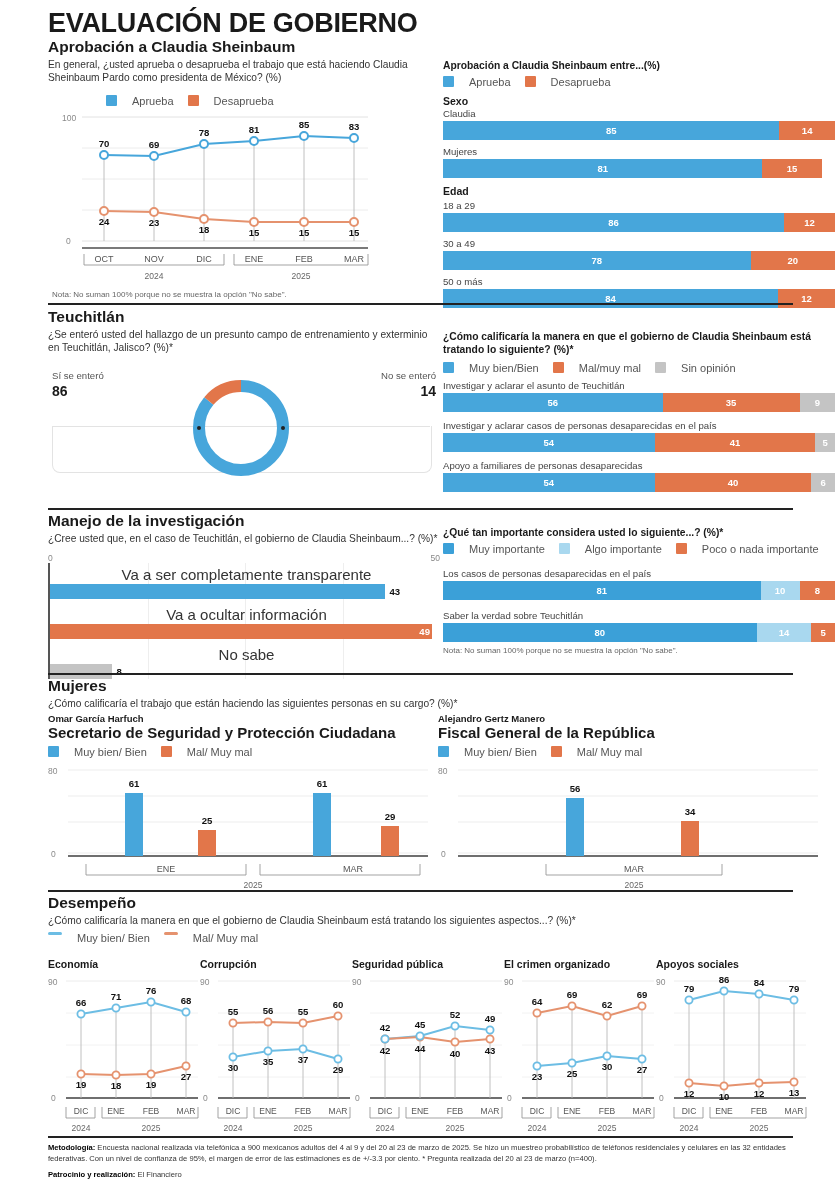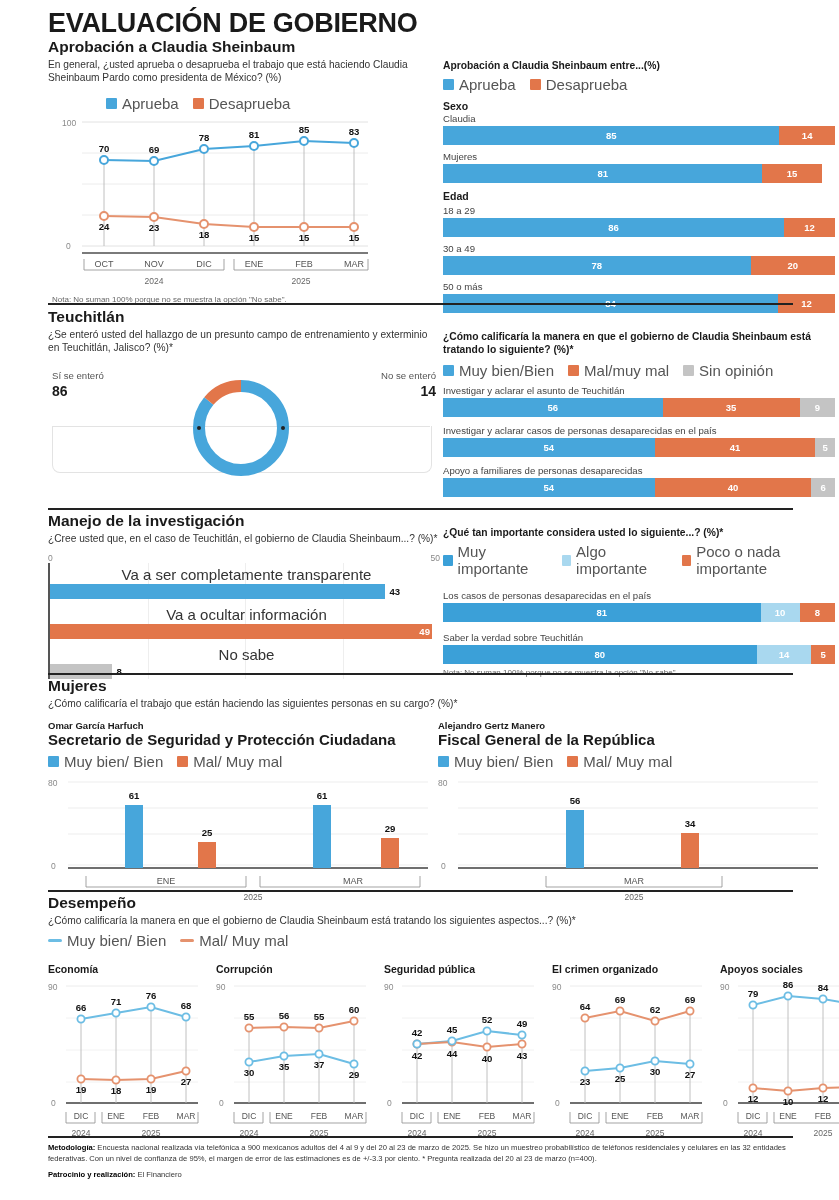--- a/index.html
+++ b/index.html
@@ -6,21 +6,21 @@
   body{width:839px;height:1200px;font-family:"Liberation Sans",sans-serif;color:#1a1a1a;position:relative;overflow:hidden;}
   .page{position:relative;width:839px;height:1200px;}
   .rule-dark{height:2px;background:#222;width:100%;}
 
   h1{font-size:27px;font-weight:bold;letter-spacing:-0.3px;margin:0;padding:0;}
   .sec-title{font-size:15.5px;font-weight:bold;margin:0 0 2px 0;}
   .q{font-size:10.2px;color:#333;line-height:1.28;margin:0;}
   .note{font-size:8px;color:#666;margin-top:4px;}
 
   .legend{display:flex;align-items:center;gap:14px;margin:5px 0 4px 0;}
-  .legend .it{display:flex;align-items:center;gap:5px;font-size:15px;color:#555;}
+  .legend .it{display:flex;align-items:flex-start;gap:15px;font-size:11px;color:#555;}
   .sw{width:11px;height:11px;display:inline-block;border-radius:1px;}
   .swline{width:14px;height:2.5px;display:inline-block;border-radius:2px;}
 
   
   .catlabel{font-size:9.6px;color:#444;margin:6px 0 2px 0;}
   .grp{font-size:10.5px;font-weight:bold;margin:7px 0 1px 0;}
   .sbar{display:flex;height:19px;width:100%;}
   .sbar > div{display:flex;align-items:center;justify-content:center;font-size:9.5px;font-weight:bold;color:#fff;}
 
   
@@ -339,21 +339,21 @@
     </div>
     <div class="note">Nota: No suman 100% porque no se muestra la opción "No sabe".</div>
   </div>
 
   <div style="position:absolute;left:48px;top:673px;width:745px;" class="rule-dark"></div>
 
   <div style="position:absolute;left:48px;top:677px;width:745px;">
     <div class="sec-title">Mujeres</div>
     <div class="q">¿Cómo calificaría el trabajo que están haciendo las siguientes personas en su cargo?  (%)*</div>
 
-    <div style="display:flex;margin-top:10px;">
+    <div style="display:flex;margin-top:3px;">
 
       <div style="width:392px;">
         <div class="person-name">Omar García Harfuch</div>
         <div class="person-role">Secretario de Seguridad y Protección Ciudadana</div>
         <div class="legend">
           <span class="it">
             <span class="sw" style="background:#47a6db"></span>
             <span>Muy bien/ Bien</span>
           </span>
           <span class="it">
@@ -435,21 +435,21 @@
       <span class="it">
         <span class="swline" style="background:#6cbde4"></span>
         <span>Muy bien/ Bien</span>
       </span>
       <span class="it">
         <span class="swline" style="background:#e5926e"></span>
         <span>Mal/ Muy mal</span>
       </span>
     </div>
 
-    <div style="display:flex;gap:16px;margin-top:14px;">
+    <div style="display:flex;gap:0;margin-top:14px;">
 
       <div style="width:157px;">
         <div class="small-title">Economía</div>
         <svg width="152" height="176" viewBox="0 0 152 176">
           <text class="ax" x="0" y="14">90</text>
           <text class="ax" x="3" y="130">0</text>
           <line x1="18" y1="10" x2="150" y2="10" stroke="#ececec"></line>
           <line x1="18" y1="42" x2="150" y2="42" stroke="#f2f2f2"></line>
           <line x1="18" y1="74" x2="150" y2="74" stroke="#f2f2f2"></line>
           <line x1="18" y1="106" x2="150" y2="106" stroke="#f2f2f2"></line>

